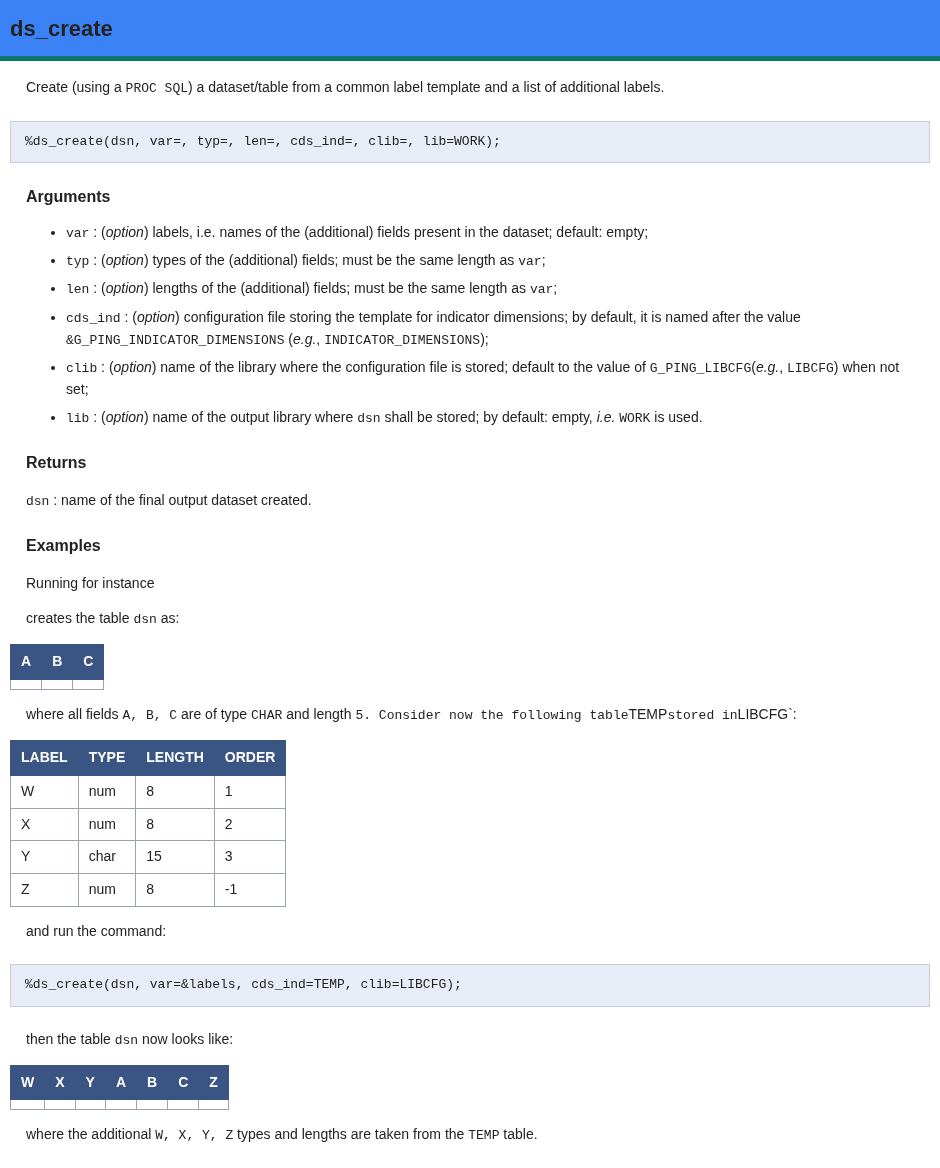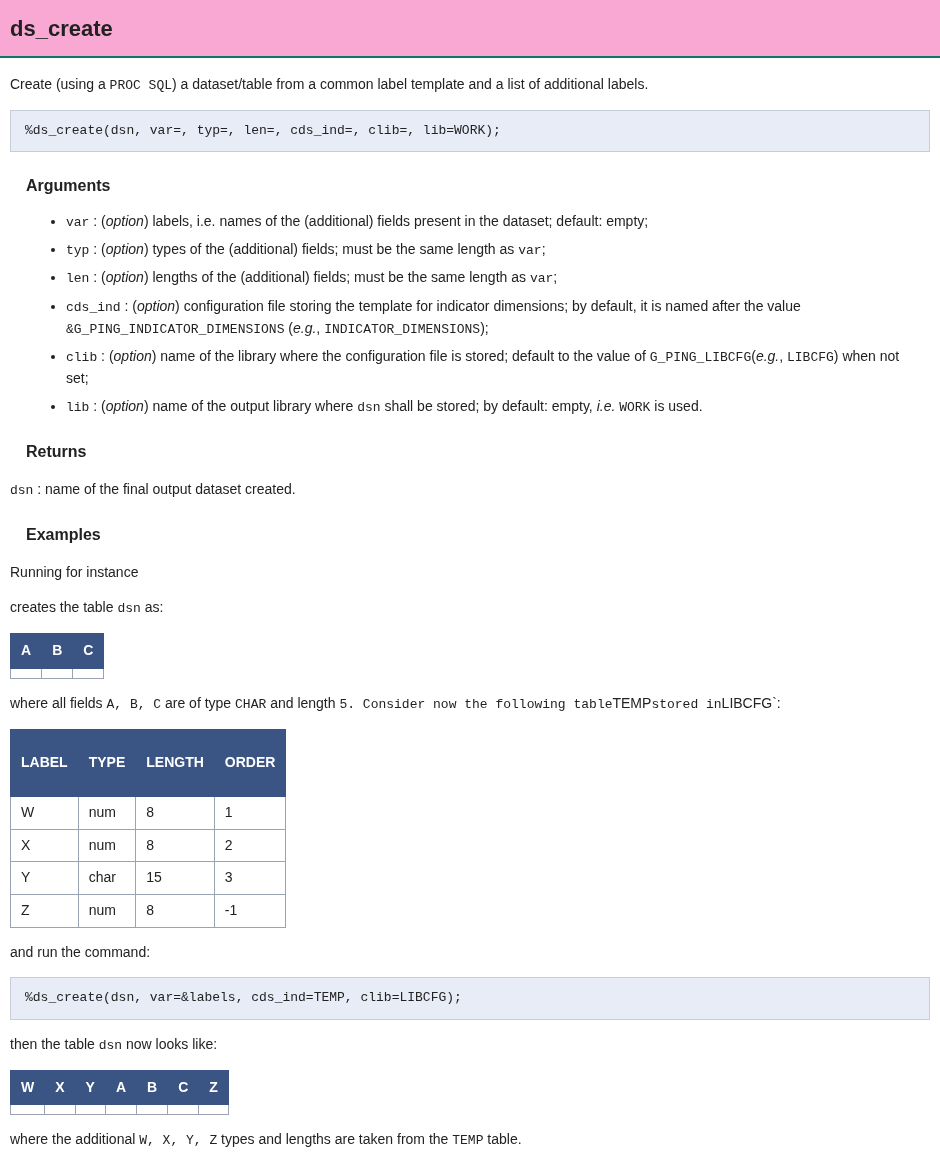--- a/index.html
+++ b/index.html
@@ -6,66 +6,66 @@
   body {
     margin: 0;
     font-family: Helvetica, Arial, sans-serif;
     font-size: 14px;
     line-height: 1.55;
     color: #222;
     background: #fff;
   }
   .page { width: 940px; margin: 0 auto; }
   .title-bar {
-    background: #f9a8d4;
-    border-bottom: 2px solid #0f766e;
+    background: #3b82f6;
+    border-bottom: 5px solid #0f766e;
     padding: 12px 10px 10px;
   }
   .title-bar h1 {
     margin: 0;
     font-size: 22px;
     font-weight: 700;
   }
   .content { padding: 2px 10px 20px; }
-  p { margin: 14px 0; }
+  p { margin: 14px 16px; }
   h3 {
     font-size: 16px;
     font-weight: 700;
     margin: 22px 16px 12px;
   }
   code.inline {
     font-family: "Courier New", Courier, monospace;
     font-size: 13px;
   }
   em.opt { font-style: italic; }
   pre.codeblock {
     background: #e8ecf7;
     border: 1px solid #c6ccd9;
     padding: 10px 14px;
-    margin: 14px 0;
+    margin: 22px 0;
     font-family: "Courier New", Courier, monospace;
     font-size: 13px;
     white-space: pre;
     overflow-x: auto;
   }
   ul.args {
     margin: 10px 0 14px;
     padding-left: 40px;
   }
   ul.args li { margin: 6px 16px; }
   table.tbl {
     border-collapse: collapse;
     margin: 12px 0;
   }
   table.tbl th {
     background: #3a5483;
     color: #fff;
     font-weight: 700;
     text-align: right;
-    padding: 22px 10px;
+    padding: 6px 10px;
     border: 1px solid #3a5483;
     font-size: 14px;
   }
   table.tbl td {
     border: 1px solid #9aa3b2;
     padding: 5px 10px;
     font-size: 14px;
   }
   
   table.hbar th {

